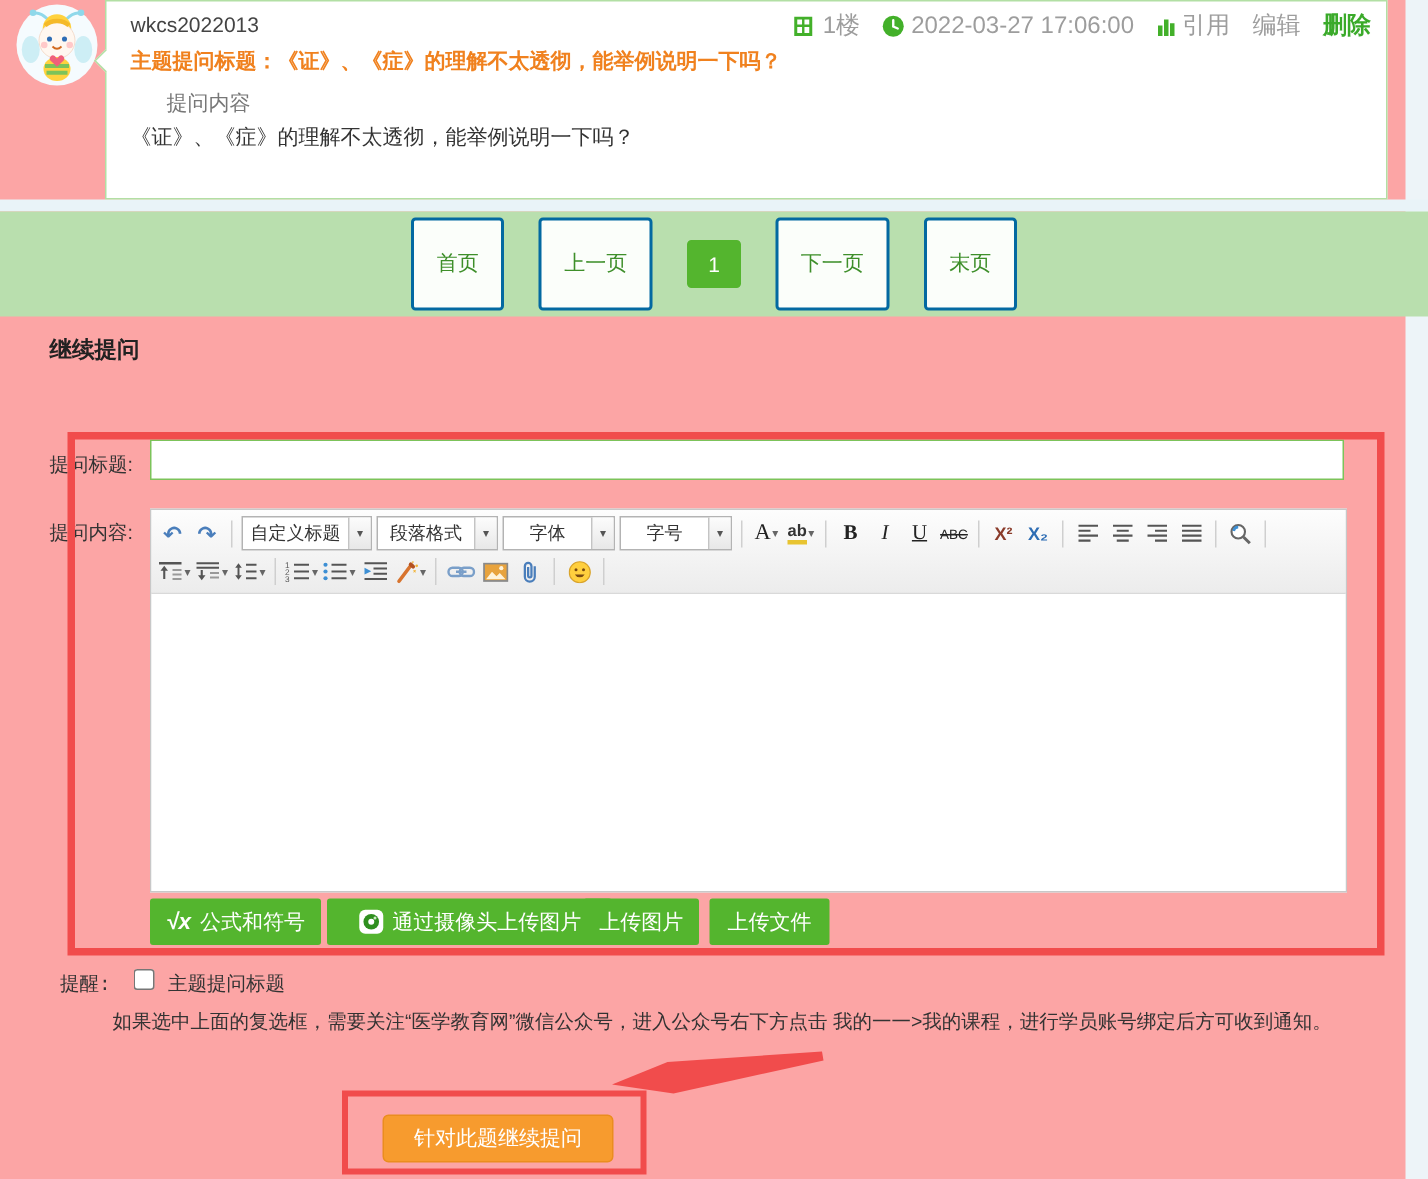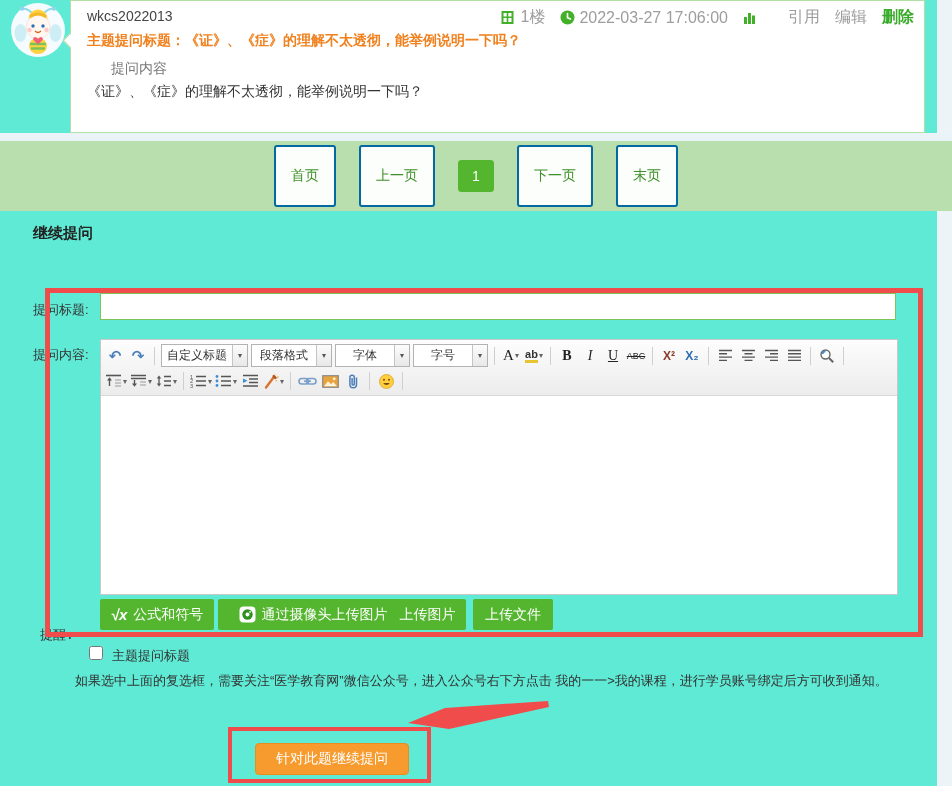--- a/index.html
+++ b/index.html
@@ -1,17 +1,17 @@
 <!DOCTYPE html>
 <html><head>
 <meta charset="utf-8">
 <style>
   html,body{margin:0;padding:0;}
   body{font-family:"Liberation Sans","DejaVu Sans",sans-serif;background:#fff;}
-  .stage{position:relative;width:952px;height:786px;overflow:hidden;background:#5eead4;}
+  .stage{position:relative;width:952px;height:786px;overflow:hidden;background:#fca5a5;}
   .abs{position:absolute;}
 
   
   .right-strip{left:937px;top:0;width:15px;height:786px;background:#edf4f8;z-index:0;}
   .gap-strip{left:0;top:133px;width:952px;height:8px;background:#e9f3f8;z-index:1;}
 
   
   .avatar{left:10px;top:2px;width:56px;height:56px;z-index:2;}
   .post-box{left:70px;top:0;width:855px;height:133px;background:#fff;border:1px solid #b2dfa4;box-sizing:border-box;z-index:2;}
   .bubble-arrow{left:-6px;top:34px;width:10px;height:10px;background:#fff;border-left:1px solid #b2dfa4;border-bottom:1px solid #b2dfa4;transform:rotate(45deg);}
@@ -60,21 +60,21 @@
 
   
   .act-btn{position:absolute;top:599px;height:31px;background:#54b52e;color:#fff;font-size:14px;display:flex;align-items:center;justify-content:center;gap:6px;border-radius:2px;cursor:pointer;}
   .act-formula{left:100px;width:114px;}
   .act-camera{left:218px;width:190px;}
   .act-upimg{left:389px;width:77px;}
   .act-upfile{left:473px;width:80px;}
   .g-formula{font-style:italic;font-weight:bold;font-size:15px;color:#fff;}
 
   
-  .remind-lbl{left:40px;top:626px;font-size:13px;color:#333;font-family:Liberation Mono, monospace;}
+  .remind-lbl{left:40px;top:647px;font-size:13px;color:#333;font-family:Liberation Mono, monospace;}
   .wx-check{left:89px;top:646px;width:14px;height:14px;margin:0;}
   .wx-lbl{left:112px;top:647px;font-size:13px;color:#333;}
   .notice{left:75px;top:672px;width:850px;font-size:13px;color:#333;}
 
   
   .submit-btn{left:255px;top:743px;width:152px;height:30px;background:#f79b2e;border:1px solid #ea8d1f;border-radius:4px;color:#fff;font-size:14px;display:flex;align-items:center;justify-content:center;cursor:pointer;z-index:5;}
 
   
   .anno{pointer-events:none;z-index:20;box-sizing:border-box;}
   .anno-rect1{left:45px;top:288px;width:878px;height:349px;border:5px solid #f14c4c;}
@@ -133,21 +133,21 @@
         <span class="lbl">2022-03-27 17:06:00</span>
       </span>
       <span class="meta-group">
         <span class="ico">
           <svg width="13" height="13" viewBox="0 0 13 13">
               <rect x="1" y="6" width="3" height="7" fill="#43b02a"></rect>
               <rect x="5" y="2" width="3" height="11" fill="#43b02a"></rect>
               <rect x="9" y="4.5" width="3" height="8.5" fill="#43b02a"></rect>
             </svg>
         </span>
-        <span class="lbl" style="cursor:pointer;margin-left:28px;">引用</span>
+        <span class="lbl" style="cursor:pointer;">引用</span>
       </span>
       <span class="meta-group">
         <span class="lbl" style="cursor:pointer;">编辑</span>
       </span>
       <span class="meta-group">
         <span class="del" style="cursor:pointer;">删除</span>
       </span>
     </div>
 
     <div class="abs post-title">主题提问标题：《证》、《症》的理解不太透彻，能举例说明一下吗？</div>

